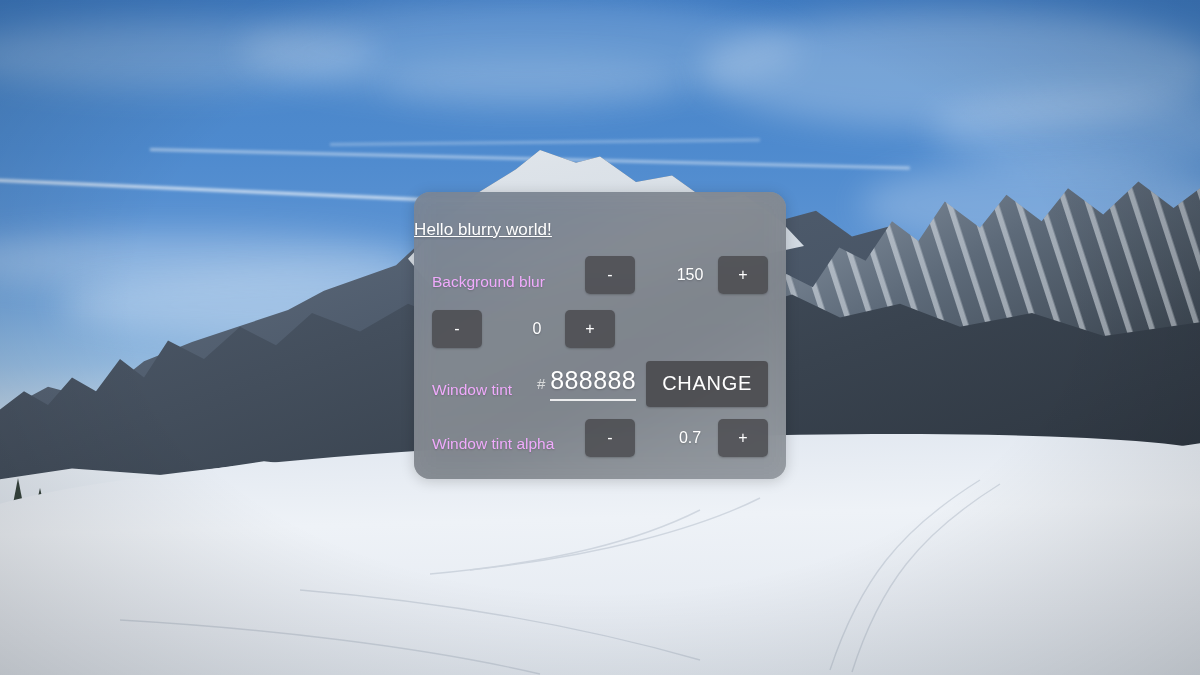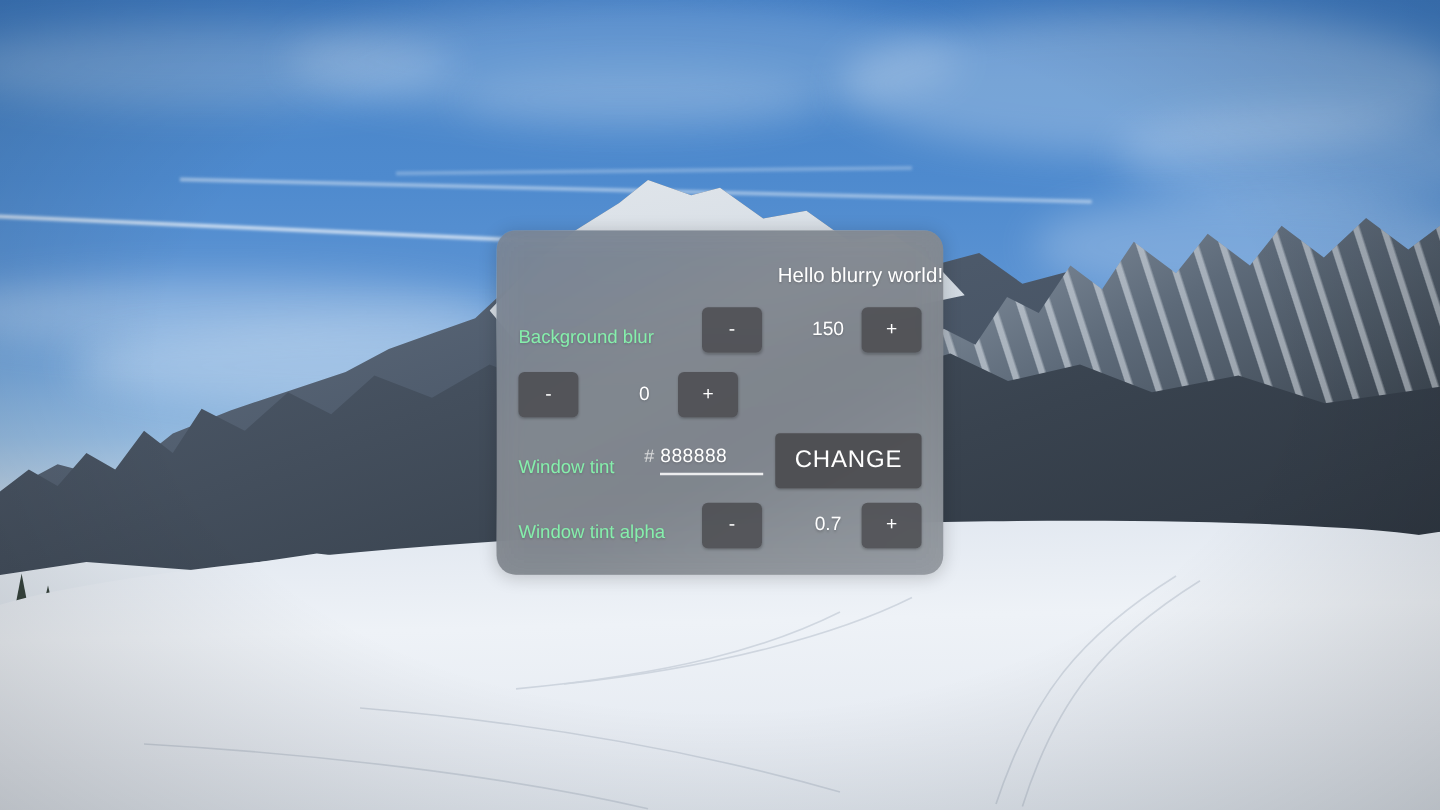--- a/index.html
+++ b/index.html
@@ -201,42 +201,43 @@
     z-index: 2;
     padding: 0;
     height: 100%;
     display: flex;
     flex-direction: column;
   }
 
   .dialog-title {
     color: #ffffff;
     font-size: 17px;
-    text-align: right;
+    text-align: left;
     margin-top: 28px;
     margin-bottom: 2px;
     letter-spacing: .1px;
     font-weight: 400;
     text-shadow: 0 1px 2px rgba(0,0,0,0.22);
+    text-decoration: underline;
   }
 
   .rows {
     flex: 1;
     display: flex;
     flex-direction: column;
     justify-content: space-around;
     padding: 6px 18px 14px 18px;
   }
   .row {
     display: flex;
     align-items: center;
     height: 46px;
   }
   .row-label {
-    color: #86efac;
+    color: #f0abfc;
     font-size: 15.5px;
     font-weight: 400;
     flex: 1;
     white-space: nowrap;
     text-shadow: 0 1px 2px rgba(0,0,0,0.2);
     margin-top: 13px;
   }
   .stepper {
     display: flex;
     align-items: center;
@@ -275,21 +276,21 @@
     color: #e8e8e8;
     font-size: 15px;
     margin-right: 5px;
     opacity: .85;
   }
   .tint-input {
     background: transparent;
     border: none;
     border-bottom: 2px solid rgba(255,255,255,0.85);
     color: #ffffff;
-    font-size: 16px;
+    font-size: 25px;
     font-family: "Liberation Sans", sans-serif;
     width: 86px;
     padding: 0 0 4px 0;
     outline: none;
     letter-spacing: .4px;
     text-shadow: 0 1px 2px rgba(0,0,0,0.2);
   }
   .change-btn {
     height: 46px;
     padding: 0 16px;

